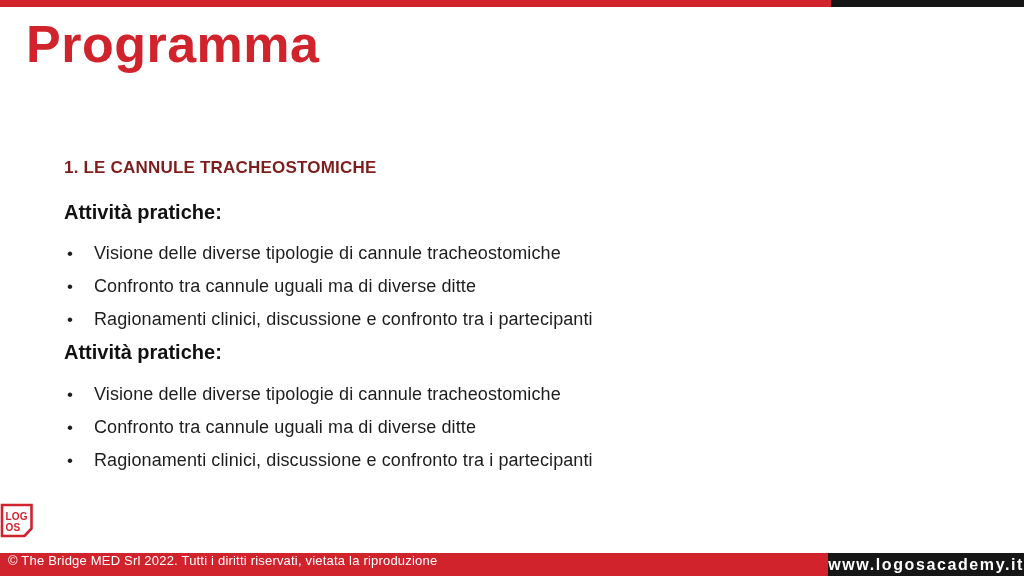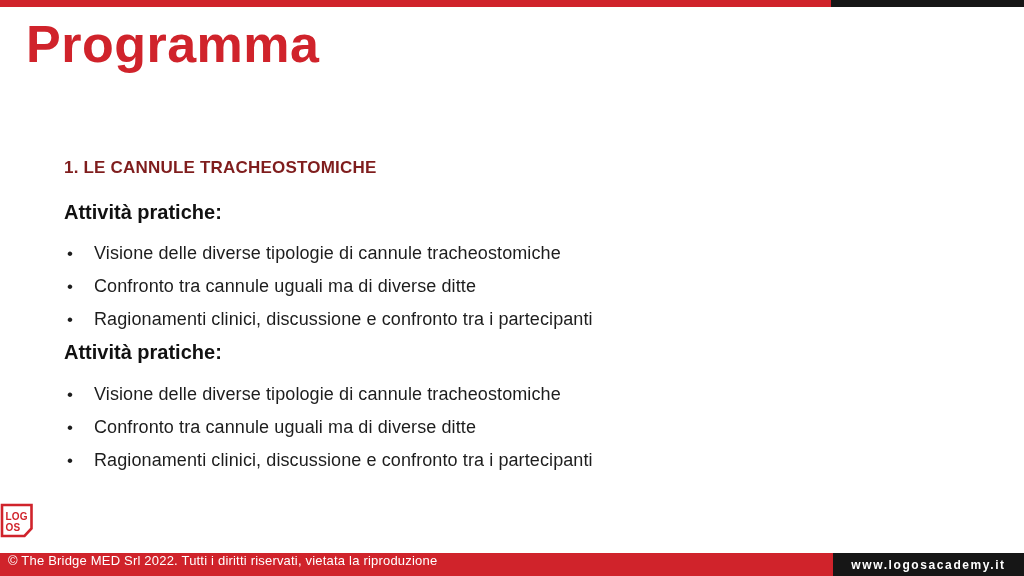--- a/index.html
+++ b/index.html
@@ -88,21 +88,21 @@
   }
   .footer-red span {
     color: #ffffff; font-size: 13px; letter-spacing: 0.2px;
   }
   .footer-black {
     flex: 1; height: 100%;
     background: #161616;
     display: flex; align-items: center; justify-content: center;
   }
   .footer-black span {
-    color: #ffffff; font-size: 12px; font-weight: 700; letter-spacing: 1.6px;
+    color: #ffffff; font-size: 16px; font-weight: 700; letter-spacing: 1.6px;
   }
 </style>
 </head>
 <body>
 
 <div class="slide">
 
   <div class="topbar">
     <div class="topbar-red"></div>
     <div class="topbar-black"></div>

